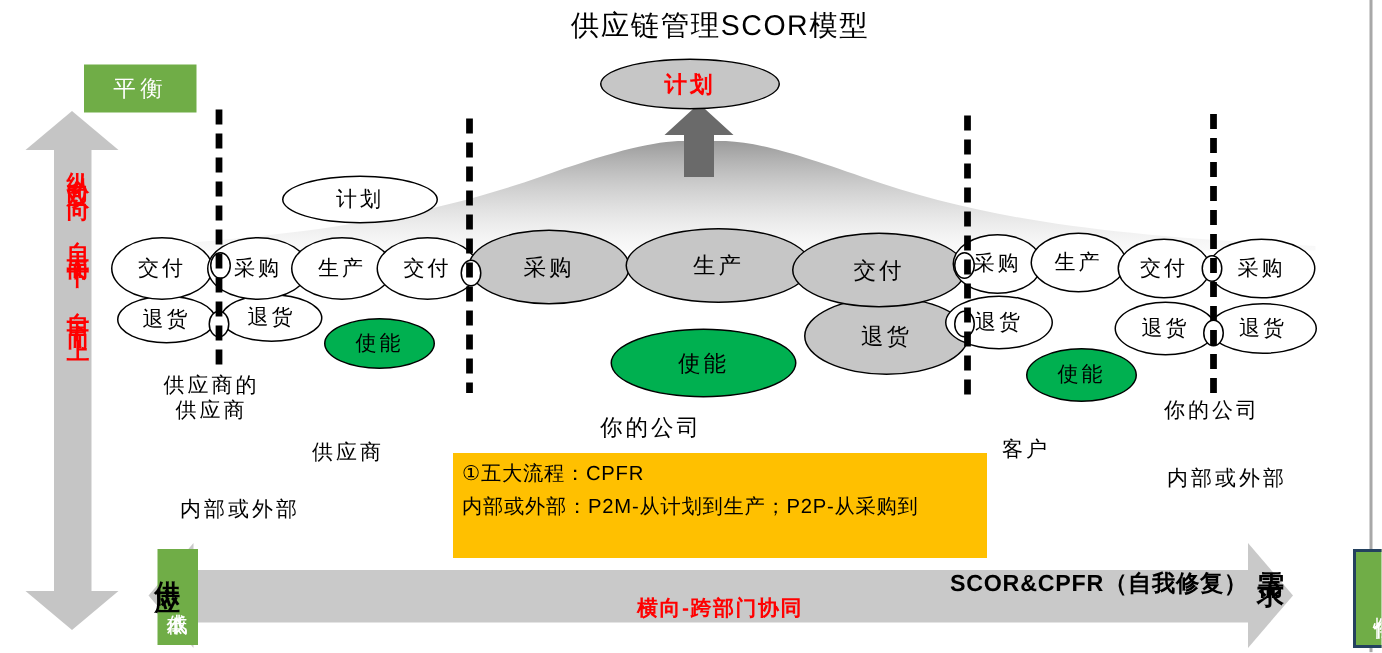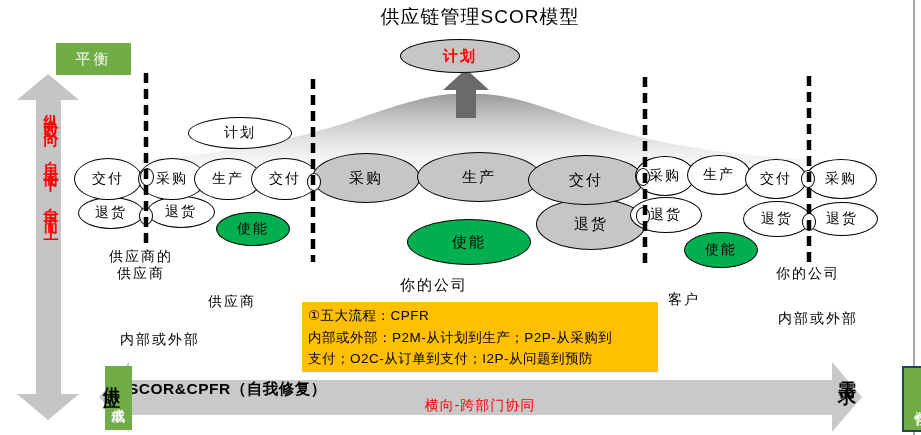--- a/index.html
+++ b/index.html
@@ -35,22 +35,22 @@
   .vtri-up{left:17px;top:74px;border-left:31px solid transparent;border-right:31px solid transparent;border-bottom:26px solid #c5c5c5;}
   .vtri-down{left:17px;top:394px;border-left:31px solid transparent;border-right:31px solid transparent;border-top:26px solid #c5c5c5;}
   .v-red{
     position:absolute;left:41px;top:102px;color:#f00;font-size:15px;letter-spacing:6px;
     z-index:2;font-weight:bold;
   }
   
   .band{position:absolute;left:128px;top:380px;width:704px;height:35px;background:#c9c9c9;z-index:1;}
   .htri-left{left:99px;top:362px;border-top:35px solid transparent;border-bottom:35px solid transparent;border-right:30px solid #c9c9c9;}
   .htri-right{left:832px;top:362px;border-top:35px solid transparent;border-bottom:35px solid transparent;border-left:30px solid #c9c9c9;}
-  .band-title{position:absolute;left:128px;top:379px;width:704px;text-align:left;font-weight:bold;font-size:15.5px;z-index:2;letter-spacing:0.5px;}
-  .band-sub{position:absolute;left:128px;top:397px;width:704px;text-align:center;font-weight:normal;font-size:14px;color:#f00;z-index:2;letter-spacing:1px;}
+  .band-title{position:absolute;left:128px;top:379px;width:704px;text-align:right;font-weight:bold;font-size:15.5px;z-index:2;letter-spacing:0.5px;}
+  .band-sub{position:absolute;left:128px;top:397px;width:704px;text-align:center;font-weight:bold;font-size:14px;color:#f00;z-index:2;letter-spacing:1px;}
   
   .note{
     position:absolute;left:302px;top:302px;width:356px;height:70px;background:#ffc000;
     z-index:4;font-size:13.5px;line-height:21.5px;padding:3px 6px;box-sizing:border-box;
     letter-spacing:0.5px;
   }
   .title{
     position:absolute;left:300px;top:4px;width:360px;text-align:center;font-size:19px;
     letter-spacing:1px;z-index:2;
   }
@@ -132,21 +132,20 @@
   <div class="lbl" style="left:208px;top:293px;">供应商</div>
   <div class="lbl" style="left:120px;top:331px;">内部或外部</div>
   <div class="lbl" style="left:400px;top:276px;font-size:15px;">你的公司</div>
   <div class="lbl" style="left:668px;top:291px;">客户</div>
   <div class="lbl" style="left:776px;top:265px;">你的公司</div>
   <div class="lbl" style="left:778px;top:310px;">内部或外部</div>
 
   <div class="note">
     <div>①五大流程：CPFR</div>
     <div>内部或外部：P2M-从计划到生产；P2P-从采购到</div>
-    <div>支付；O2C-从订单到支付；I2P-从问题到预防</div>
   </div>
 
   <div class="tri htri-left"></div>
   <div class="band"></div>
   <div class="tri htri-right"></div>
   <div class="band-title">SCOR&amp;CPFR（自我修复）</div>
   <div class="band-sub">横向-跨部门协同</div>
   <div class="lbl vtext" style="left:100px;top:374px;font-size:17px;font-weight:bold;letter-spacing:4px;z-index:3;">供应</div>
   <div class="lbl vtext" style="left:835px;top:367px;font-size:18px;font-weight:bold;letter-spacing:5px;z-index:3;">需求</div>
   <div class="gbox" style="left:874px;top:366px;width:39px;height:66px;border:2px solid #24415f;font-size:15px;">

